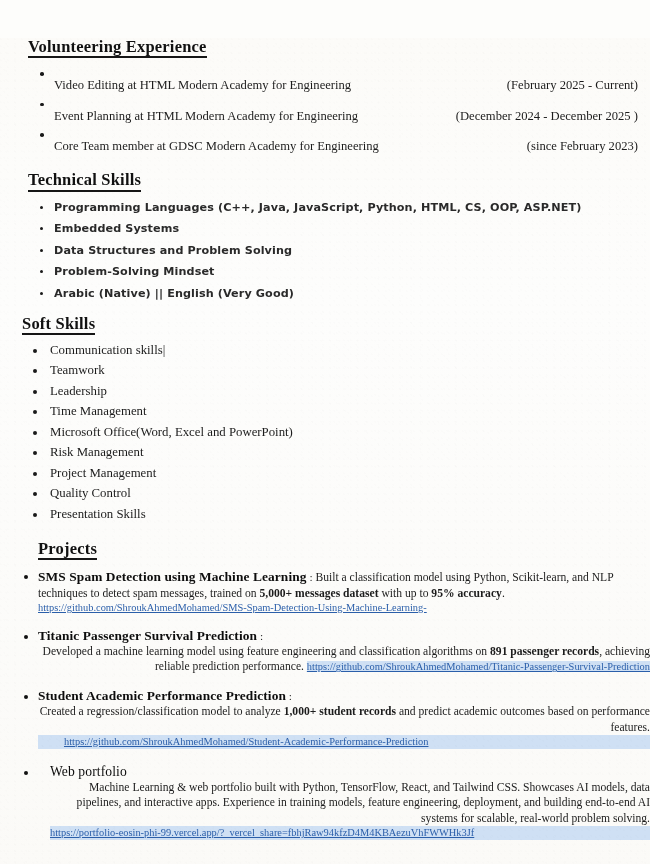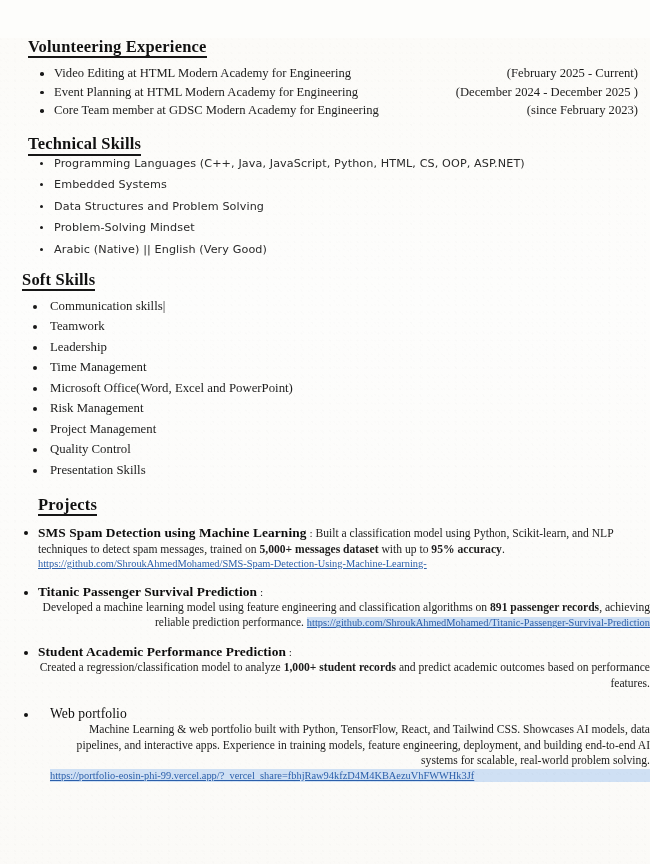--- a/index.html
+++ b/index.html
@@ -72,26 +72,28 @@
   }
   .volunteer li {
     font-size: 12.6px;
     line-height: 16px;
     display: flex;
     align-items: baseline;
     margin-bottom: 2.5px;
   }
   .v-role { white-space: nowrap; }
   .v-spacer { flex: 1 1 auto; }
-  .v-date { white-space: nowrap; text-align: right; }
+  .v-date { white-space: nowrap; text-align: right; margin-top: 12px; }
 
   
   .tech {
     padding-left: 36px;
+    margin-top: 8px;
     font-family: "DejaVu Sans", sans-serif;
+    font-weight: bold;
   }
   .tech li {
     font-size: 11.2px;
     line-height: 15px;
     margin-bottom: 6.5px;
     color: #2a2a2a;
     letter-spacing: 0.1px;
   }
   .tech li::before {
     top: 6px;
@@ -257,20 +259,21 @@
     </div>
 
     <div class="proj spaced" style="margin-top:13px;">
       <span class="proj-title">Titanic Passenger Survival Prediction</span><span class="colon"> :</span>
       <span class="proj-body-block"><span>Developed a machine learning model using feature engineering and classification algorithms on </span><b class="metric">891 passenger records</b><span>, achieving reliable prediction performance. </span><a class="url hl" href="#">https://github.com/ShroukAhmedMohamed/Titanic-Passenger-Survival-Prediction</a></span>
     </div>
 
     <div class="proj spaced" style="margin-top:13px;">
       <span class="proj-title">Student Academic Performance Prediction</span><span class="colon"> :</span>
       <span class="proj-body-block"><span>Created a regression/classification model to analyze </span><b class="metric">1,000+ student records</b><span> and predict academic outcomes based on performance features.</span></span>
+      <a class="url url-block url-indent hl" href="#">https://github.com/ShroukAhmedMohamed/Student-Academic-Performance-Prediction</a>
     </div>
 
     <div class="proj spaced" style="margin-top:15px; padding-left:26px;">
       <span class="proj-title plain">Web portfolio</span>
       <span class="proj-body-block">Machine Learning &amp; web portfolio built with Python, TensorFlow, React, and Tailwind CSS. Showcases AI models, data pipelines, and interactive apps. Experience in training models, feature engineering, deployment, and building end-to-end AI systems for scalable, real-world problem solving.</span>
       <a class="url url-block hl" href="#">https://portfolio-eosin-phi-99.vercel.app/?_vercel_share=fbhjRaw94kfzD4M4KBAezuVhFWWHk3Jf</a>
     </div>
 
   </div>
 

